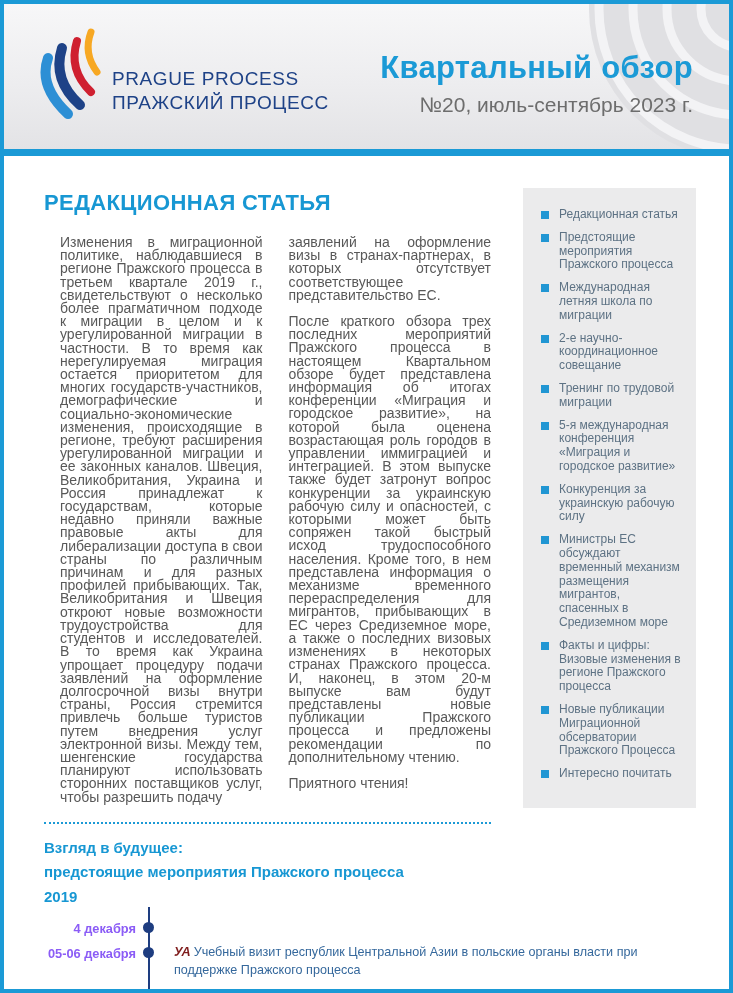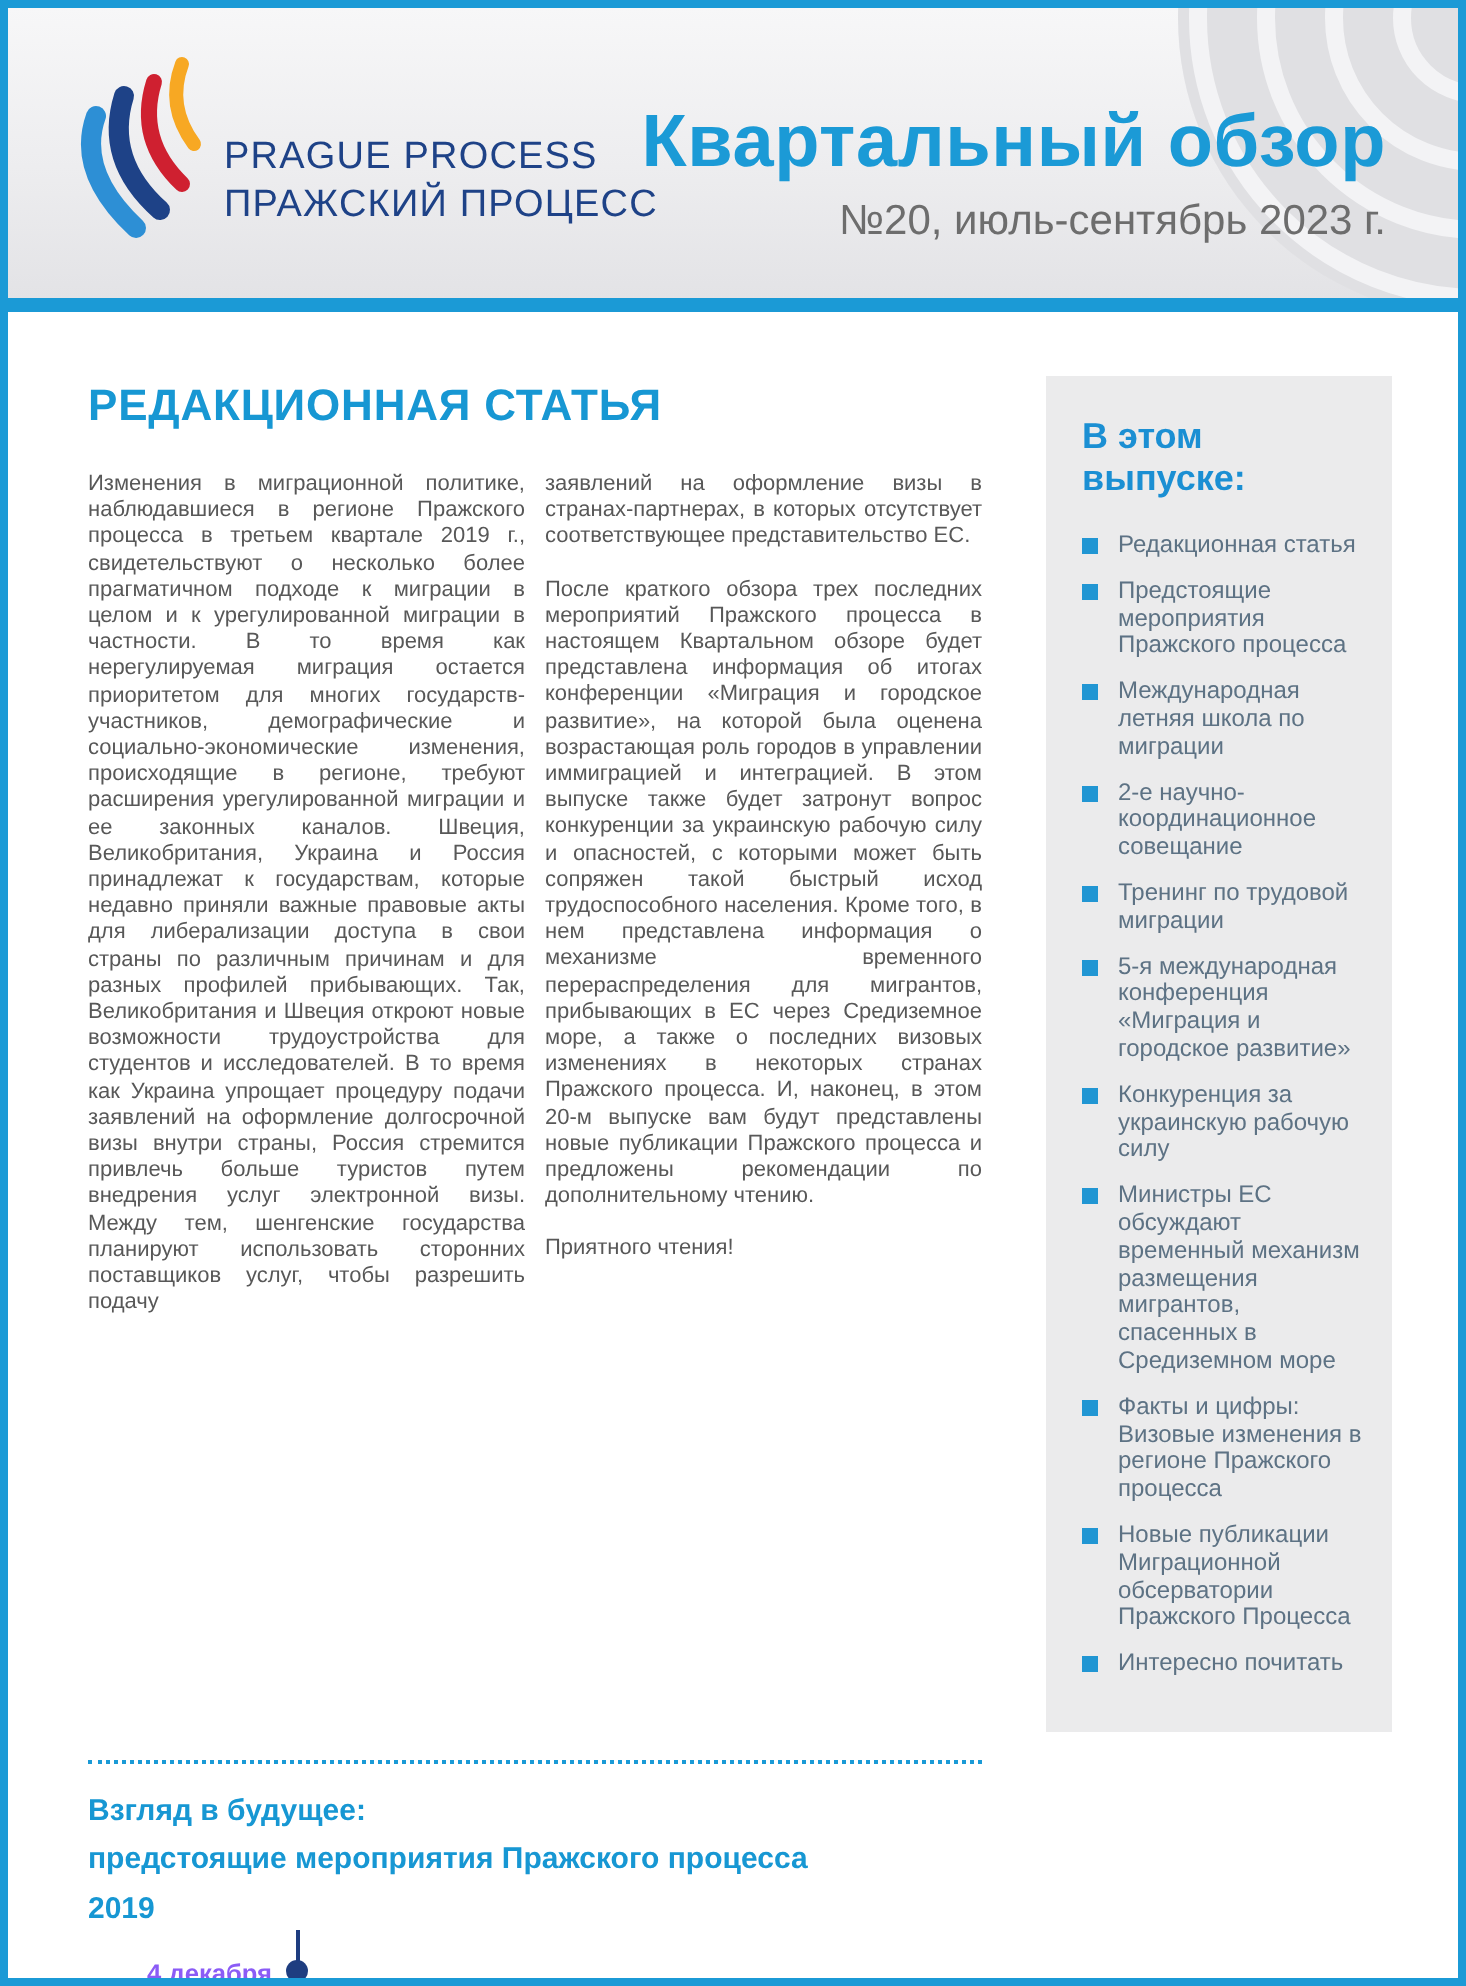--- a/index.html
+++ b/index.html
@@ -10,30 +10,30 @@
   }
   
   .header {
     height:145px; position:relative; overflow:hidden;
     background:linear-gradient(180deg,#f7f7f8 0%,#ededef 55%,#e3e3e6 100%);
   }
   .globe { position:absolute; right:0; top:0; }
   .logo { position:absolute; left:34px; top:22px; display:flex; align-items:flex-end; gap:8px; }
   .logo-text { margin-bottom:4px; color:#1e4287; font-size:19px; letter-spacing:.6px; line-height:1.3; white-space:nowrap; }
   .header-right { position:absolute; right:36px; top:46px; text-align:right; }
-  .hr-title { color:#1b9ad6; font-size:37px; font-weight:bold; letter-spacing:.3px; }
+  .hr-title { color:#1b9ad6; font-size:31px; font-weight:bold; letter-spacing:.3px; }
   .hr-issue { color:#6d6d6d; font-size:21px; margin-top:7px; }
   .blue-bar { height:7px; background:#1b9ad6; }
   
   .main { padding:0 33px 0 40px; position:relative; }
   .content-row { display:flex; margin-top:32px; gap:32px; }
   .left-col { width:447px; flex:0 0 447px; }
   .editorial-title { color:#1797d3; font-size:22px; font-weight:bold; letter-spacing:.4px; margin:2px 0 20px; }
   .article { display:flex; gap:10px; }
-  .article .col { flex:1; text-align:justify; color:#585858; font-size:11px; line-height:13.2px; hyphens:auto; }
+  .article .col { flex:1; text-align:justify; color:#585858; font-size:14px; line-height:13.2px; hyphens:auto;margin-left:16px; }
   .article .col p { margin-bottom:13px; }
   
   .sidebar { flex:1; background:#ebebec; padding:20px 14px 18px 18px; align-self:flex-start; min-height:500px; }
   .sidebar-title { color:#1b8fd3; font-size:18px; font-weight:bold; margin-bottom:16px; }
   .toc-item { display:flex; margin-bottom:9px; }
   .bullet { width:8px; height:8px; background:#2196d3; flex:0 0 8px; margin:3px 10px 0 0; }
   .toc-text { color:#5d7284; font-size:12px; line-height:13.8px; }
   
   .separator { width:447px; border-top:2px dotted #1b9ad6; margin:14px 0 12px; }
   .future-title { color:#1797d3; font-size:15px; font-weight:bold; line-height:24.5px; }
@@ -90,21 +90,20 @@
           <div class="col">Изменения в миграционной политике, наблюдавшиеся в регионе Пражского процесса в третьем квартале 2019 г., свидетельствуют о несколько более прагматичном подходе к миграции в целом и к урегулированной миграции в частности. В то время как нерегулируемая миграция остается приоритетом для многих государств-участников, демографические и социально-экономические изменения, происходящие в регионе, требуют расширения урегулированной миграции и ее законных каналов. Швеция, Великобритания, Украина и Россия принадлежат к государствам, которые недавно приняли важные правовые акты для либерализации доступа в свои страны по различным причинам и для разных профилей прибывающих. Так, Великобритания и Швеция откроют новые возможности трудоустройства для студентов и исследователей. В то время как Украина упрощает процедуру подачи заявлений на оформление долгосрочной визы внутри страны, Россия стремится привлечь больше туристов путем внедрения услуг электронной визы. Между тем, шенгенские государства планируют использовать сторонних поставщиков услуг, чтобы разрешить подачу</div>
           <div class="col">
             <p>заявлений на оформление визы в странах-партнерах, в которых отсутствует соответствующее представительство ЕС.</p>
             <p>После краткого обзора трех последних мероприятий Пражского процесса в настоящем Квартальном обзоре будет представлена информация об итогах конференции «Миграция и городское развитие», на которой была оценена возрастающая роль городов в управлении иммиграцией и интеграцией. В этом выпуске также будет затронут вопрос конкуренции за украинскую рабочую силу и опасностей, с которыми может быть сопряжен такой быстрый исход трудоспособного населения. Кроме того, в нем представлена информация о механизме временного перераспределения для мигрантов, прибывающих в ЕС через Средиземное море, а также о последних визовых изменениях в некоторых странах Пражского процесса. И, наконец, в этом 20-м выпуске вам будут представлены новые публикации Пражского процесса и предложены рекомендации по дополнительному чтению.</p>
             <p>Приятного чтения!</p>
           </div>
         </div>
       </div>
 
       <div class="sidebar">
-        <div class="sidebar-title">В этом выпуске:</div>
         <div class="toc-list">
 
             <div class="toc-item">
               <span class="bullet"></span>
               <span class="toc-text">Редакционная статья</span>
             </div>
 
             <div class="toc-item">
               <span class="bullet"></span>
               <span class="toc-text">Предстоящие мероприятия Пражского процесса</span>

